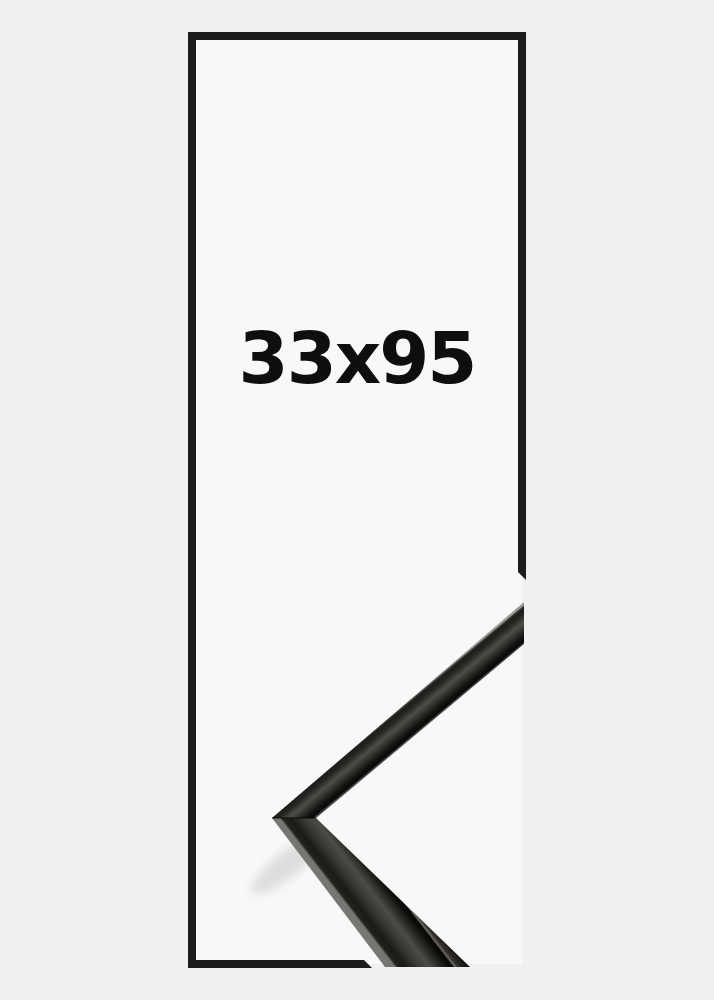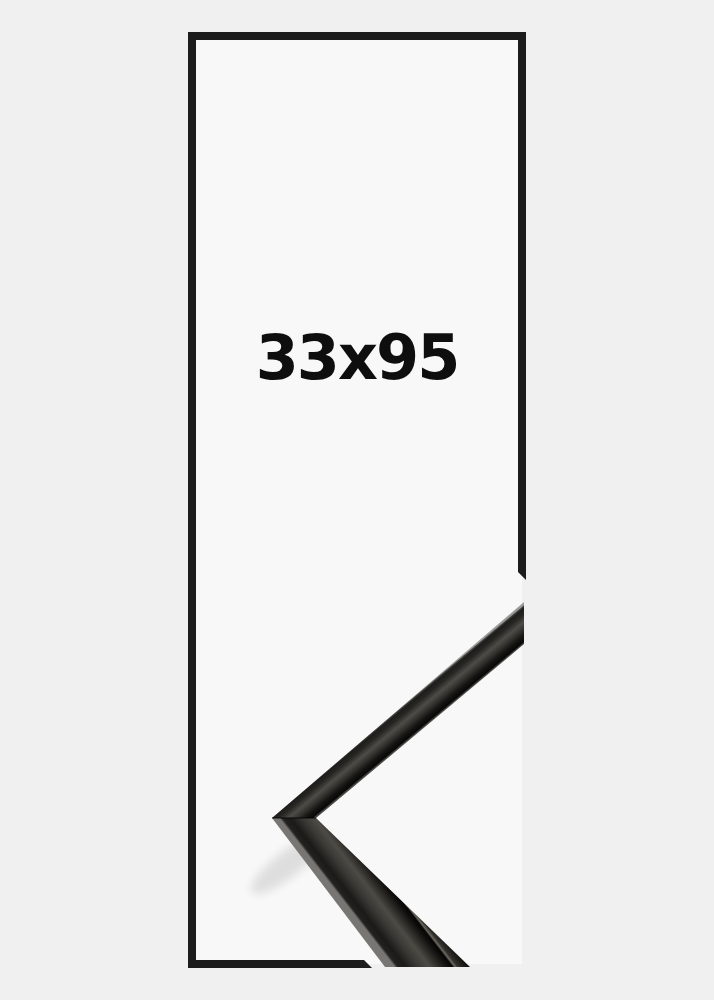--- a/index.html
+++ b/index.html
@@ -17,21 +17,21 @@
     width: 714px; height: 1000px;
     display: block;
   }
   .size-label {
     position: absolute;
     left: 188px;
     top: 312px;
     width: 338px;
     line-height: 92px;
     text-align: center;
-    font-size: 62px;
+    font-size: 72px;
     font-weight: bold;
     letter-spacing: -2px;
     color: #0e0e0e;
     white-space: nowrap;
     user-select: none;
   }
 </style>
 </head>
 <body>
 

